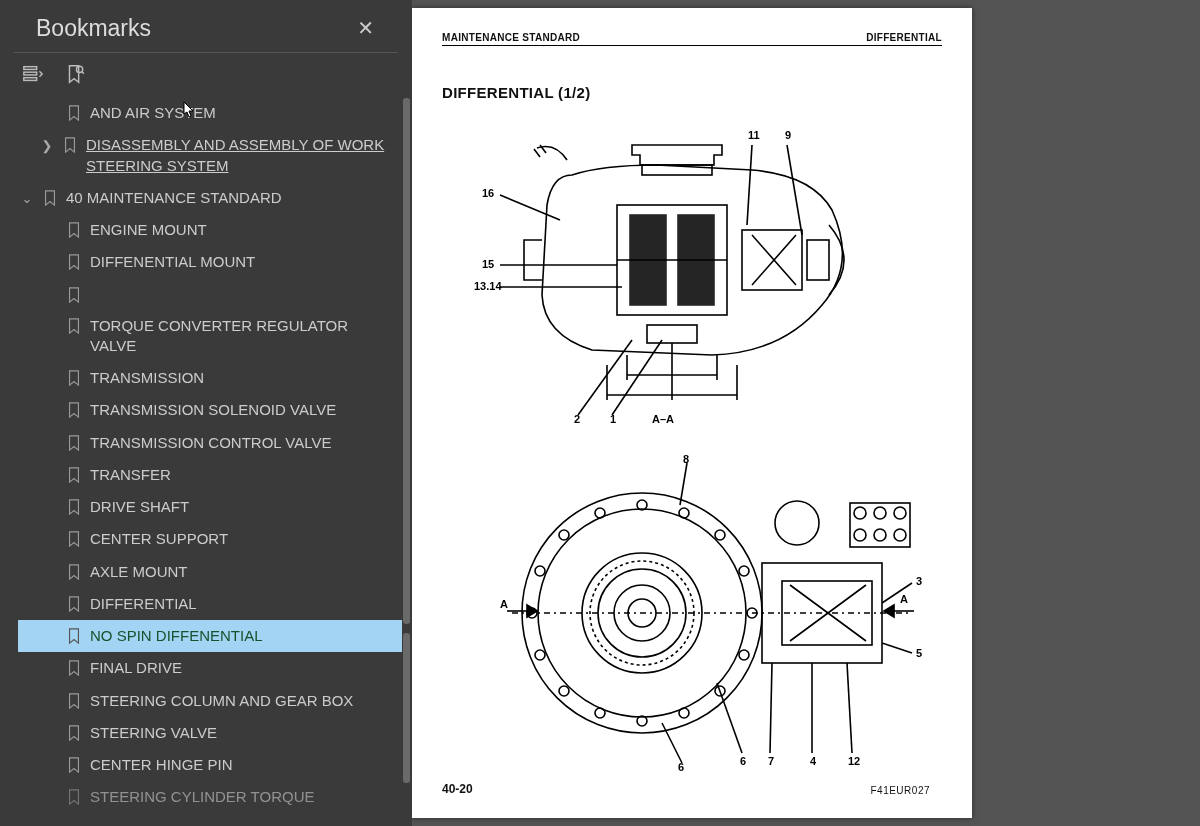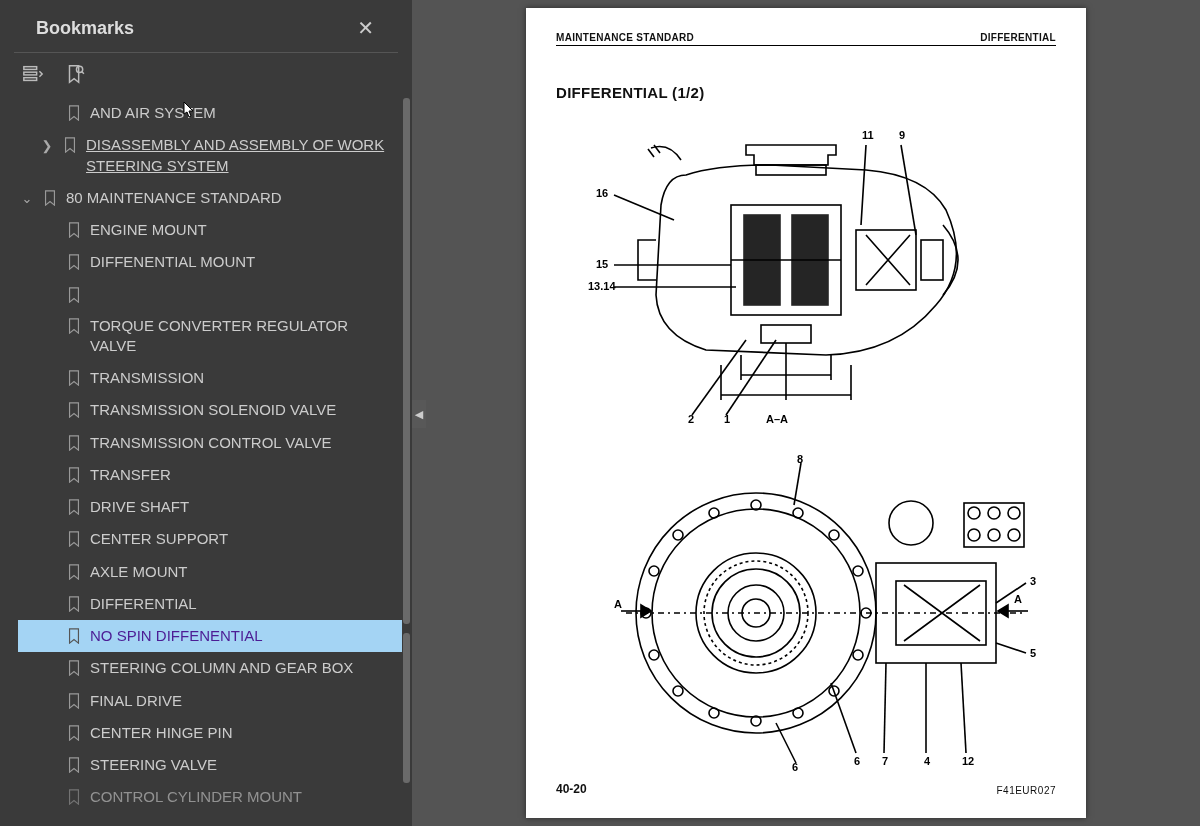--- a/index.html
+++ b/index.html
@@ -22,22 +22,22 @@
     .sidebar-header {
       display: flex;
       align-items: center;
       justify-content: space-between;
       padding: 14px 18px 10px 22px;
       border-bottom: 1px solid #555;
       margin: 0 14px;
     }
     .sidebar-title {
       color: #ddd;
-      font-size: 18px;
-      font-weight: 700;
+      font-size: 23px;
+      font-weight: 400;
     }
     .close-x {
       color: #ccc;
       font-size: 20px;
       font-weight: 300;
       cursor: pointer;
       padding: 2px 6px;
     }
     .toolbar-row {
       display: flex;
@@ -93,21 +93,21 @@
       flex-shrink: 0;
       margin-top: 1px;
     }
     .tree-item .bm-icon svg { width: 14px; height: 16px; }
     .tree-item .label {
       flex: 1;
     }
     .tree-item.underlined .label { text-decoration: underline; }
     .tree-item.selected {
       background: #a4d4f4;
-      color: #4c1d95;
+      color: #14532d;
       justify-content: flex-end;
     }
     .tree-item.selected .bm-icon { color: #555; }
     .scrollbar-thumb-upper {
       position: absolute;
       right: 2px;
       top: 98px;
       width: 7px;
       height: 526px;
       background: #6a6a6a;
@@ -132,21 +132,20 @@
       display: flex;
       align-items: center;
       justify-content: center;
       cursor: pointer;
     }
     .collapse-handle span { color: #ccc; font-size: 11px; }
     .page-area {
       flex: 1;
       background: #545454;
       display: flex;
-      justify-content: center;
       padding-top: 8px;
       overflow: hidden;
     }
     .page {
       width: 560px;
       height: 810px;
       background: #fff;
       box-shadow: 0 0 6px rgba(0,0,0,0.5);
       padding: 24px 30px;
       position: relative;
@@ -176,21 +175,21 @@
     }
     .diagram {
       display: flex;
       justify-content: center;
     }
     .diagram svg { display: block; }
     .page-footer {
       position: absolute;
       bottom: 22px;
       left: 30px;
-      right: 30px;
+      right: 42px;
       display: flex;
       justify-content: space-between;
       font-size: 10px;
       align-items: flex-end;
     }
     .page-num { font-weight: bold; font-size: 12px; }
     .fig-code { font-size: 10px; letter-spacing: 0.5px; }
     .cursor-pointer-icon {
       position: absolute;
       top: 100px;
@@ -248,21 +247,21 @@
       <span class="label">DISASSEMBLY AND ASSEMBLY OF WORK STEERING SYSTEM</span>
     </div>
 
     <div class="tree-item level-0">
       <span class="chevron">⌄</span>
       <span class="bm-icon">
         <svg viewBox="0 0 14 18" fill="none" stroke="currentColor" stroke-width="1.3">
             <path d="M2 1 h10 v16 l-5 -4 l-5 4 z"></path>
           </svg>
       </span>
-      <span class="label">80 MAINTENANCE STANDARD</span>
+      <span class="label">40 MAINTENANCE STANDARD</span>
     </div>
 
     <div class="tree-item level-2">
       <span class="bm-icon">
           <svg viewBox="0 0 14 18" fill="none" stroke="currentColor" stroke-width="1.3">
             <path d="M2 1 h10 v16 l-5 -4 l-5 4 z"></path>
           </svg>
         </span>
       <span class="label">ENGINE MOUNT</span>
     </div>
@@ -360,53 +359,53 @@
           </svg>
         </span>
       <span class="label">NO SPIN DIFFENENTIAL</span>
     </div>
     <div class="tree-item level-2">
       <span class="bm-icon">
           <svg viewBox="0 0 14 18" fill="none" stroke="currentColor" stroke-width="1.3">
             <path d="M2 1 h10 v16 l-5 -4 l-5 4 z"></path>
           </svg>
         </span>
+      <span class="label">FINAL DRIVE</span>
+    </div>
+    <div class="tree-item level-2">
+      <span class="bm-icon">
+          <svg viewBox="0 0 14 18" fill="none" stroke="currentColor" stroke-width="1.3">
+            <path d="M2 1 h10 v16 l-5 -4 l-5 4 z"></path>
+          </svg>
+        </span>
       <span class="label">STEERING COLUMN AND GEAR BOX</span>
     </div>
     <div class="tree-item level-2">
       <span class="bm-icon">
           <svg viewBox="0 0 14 18" fill="none" stroke="currentColor" stroke-width="1.3">
             <path d="M2 1 h10 v16 l-5 -4 l-5 4 z"></path>
           </svg>
         </span>
-      <span class="label">FINAL DRIVE</span>
+      <span class="label">STEERING VALVE</span>
     </div>
     <div class="tree-item level-2">
       <span class="bm-icon">
           <svg viewBox="0 0 14 18" fill="none" stroke="currentColor" stroke-width="1.3">
             <path d="M2 1 h10 v16 l-5 -4 l-5 4 z"></path>
           </svg>
         </span>
       <span class="label">CENTER HINGE PIN</span>
     </div>
-    <div class="tree-item level-2">
-      <span class="bm-icon">
-          <svg viewBox="0 0 14 18" fill="none" stroke="currentColor" stroke-width="1.3">
-            <path d="M2 1 h10 v16 l-5 -4 l-5 4 z"></path>
-          </svg>
-        </span>
-      <span class="label">STEERING VALVE</span>
-    </div>
     <div class="tree-item level-2" style="opacity:0.6">
       <span class="bm-icon">
           <svg viewBox="0 0 14 18" fill="none" stroke="currentColor" stroke-width="1.3">
             <path d="M2 1 h10 v16 l-5 -4 l-5 4 z"></path>
           </svg>
         </span>
-      <span class="label">CONTROL CYLINDER MOUNT</span>
+      <span class="label">STEERING CYLINDER TORQUE</span>
     </div>
   </div>
 
   <div class="scrollbar-thumb-upper"></div>
   <div class="scrollbar-thumb-lower"></div>
 
   <div class="collapse-handle">
     <span>◀</span>
   </div>
 

